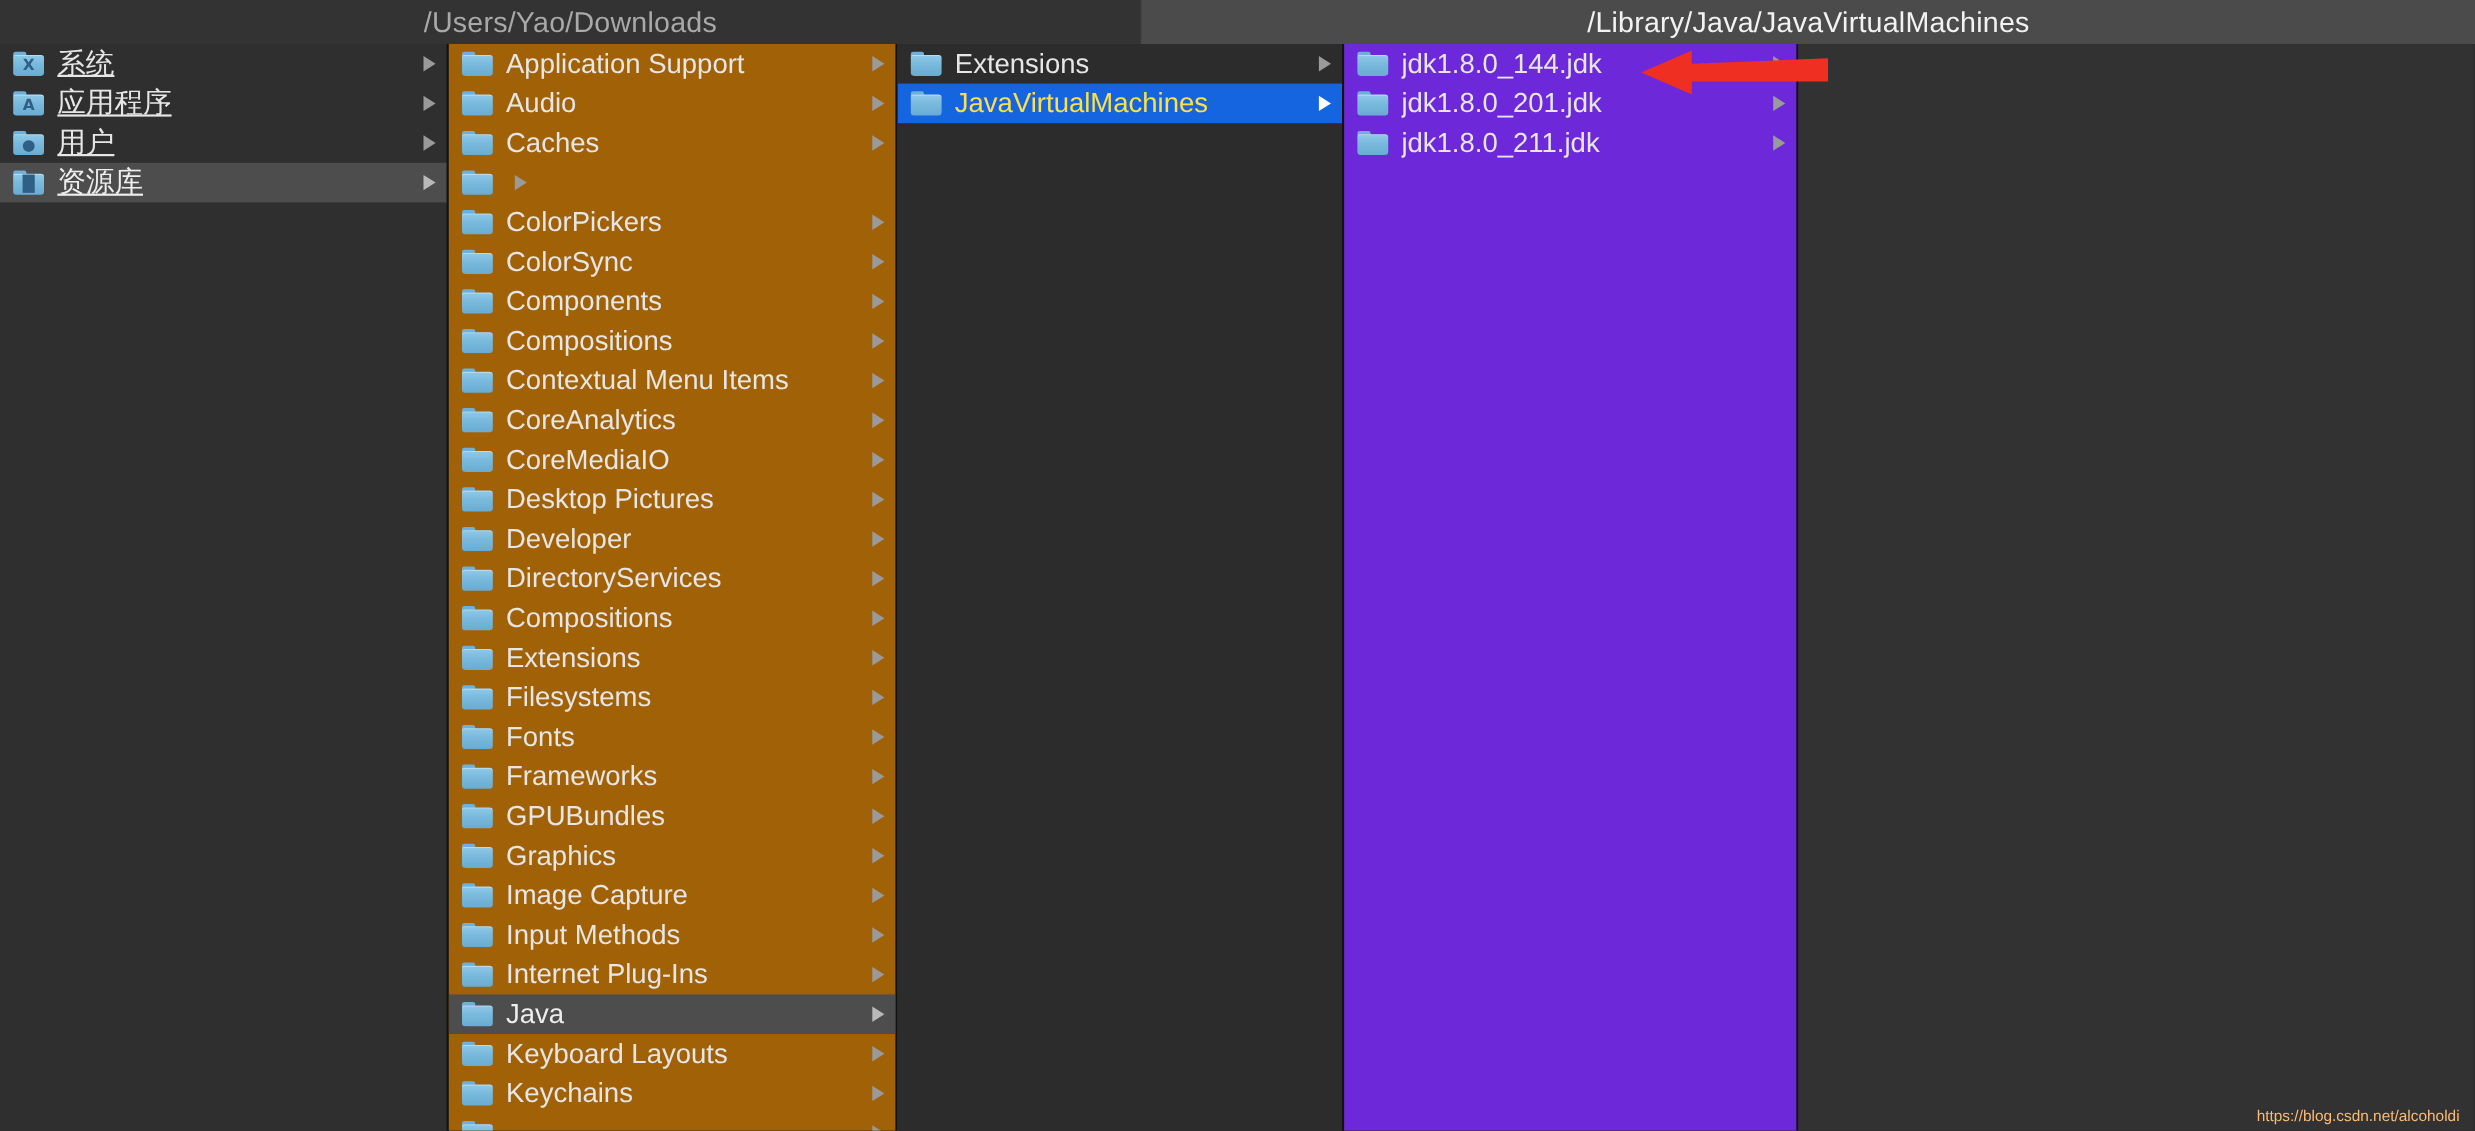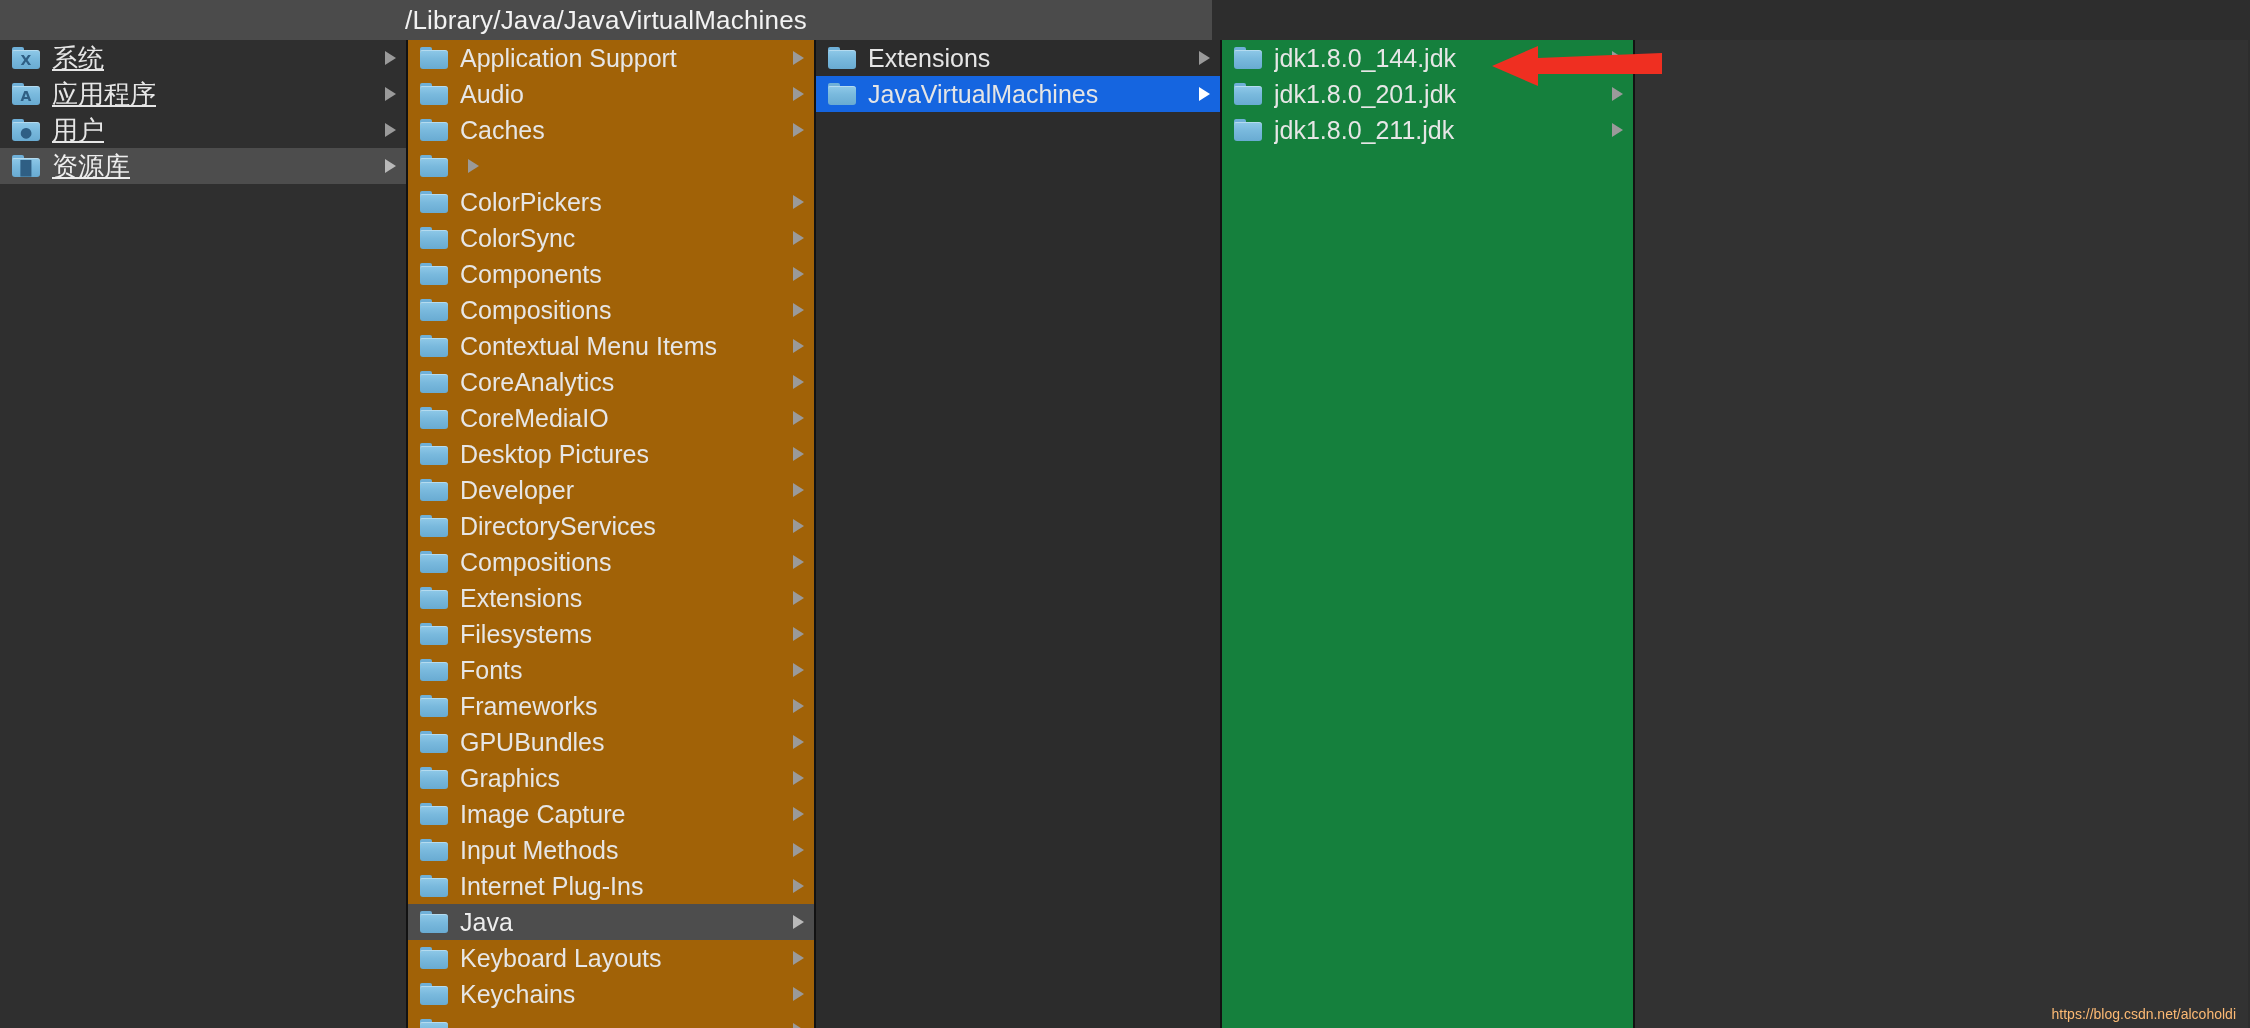--- a/index.html
+++ b/index.html
@@ -66,38 +66,38 @@
   .column {
     position: relative;
     height: 988px;
     box-sizing: border-box;
     border-right: 2px solid #121212;
     overflow: hidden;
   }
   .column.col1 { width: 408px; background: #2f2f2f; }
   .column.col2 { width: 408px; background: #a16207; }
   .column.col3 { width: 406px; background: #2c2c2c; }
-  .column.col4 { width: 413px; background: #15803d; }
+  .column.col4 { width: 413px; background: #6d28d9; }
   .column.col5 { width: 613px; background: #323232; border-right: none; }
 
   
   .row {
     position: relative;
     height: 36px;
     display: flex;
     align-items: center;
     padding: 0 10px 0 12px;
     box-sizing: border-box;
     color: #e6e6e6;
     font-size: 25px;
     white-space: nowrap;
   }
   .row.sel-active {
     background: #1565e0;
-    color: #e5e5e5;
+    color: #fde047;
   }
   .row.sel-inactive {
     background: #4d4d4d;
     color: #ededed;
   }
 
   .row-label {
     flex: 1 1 auto;
     overflow: hidden;
     text-overflow: clip;
@@ -185,20 +185,21 @@
     color: #fdba74;
     z-index: 30;
   }
 </style>
 </head>
 <body>
 
 <div class="finder">
 
   <div class="pathbar">
+    <div class="pathbar-seg inactive" style="width:1038px;">/Users/Yao/Downloads</div>
     <div class="pathbar-seg active" style="width:1212px;">/Library/Java/JavaVirtualMachines</div>
   </div>
 
   <div class="columns">
     <div class="column col1">
         <div class="row">
           <span class="ficon">
             <span class="tab"></span>
             <span class="body"></span>
             <span class="glyph">X</span>

